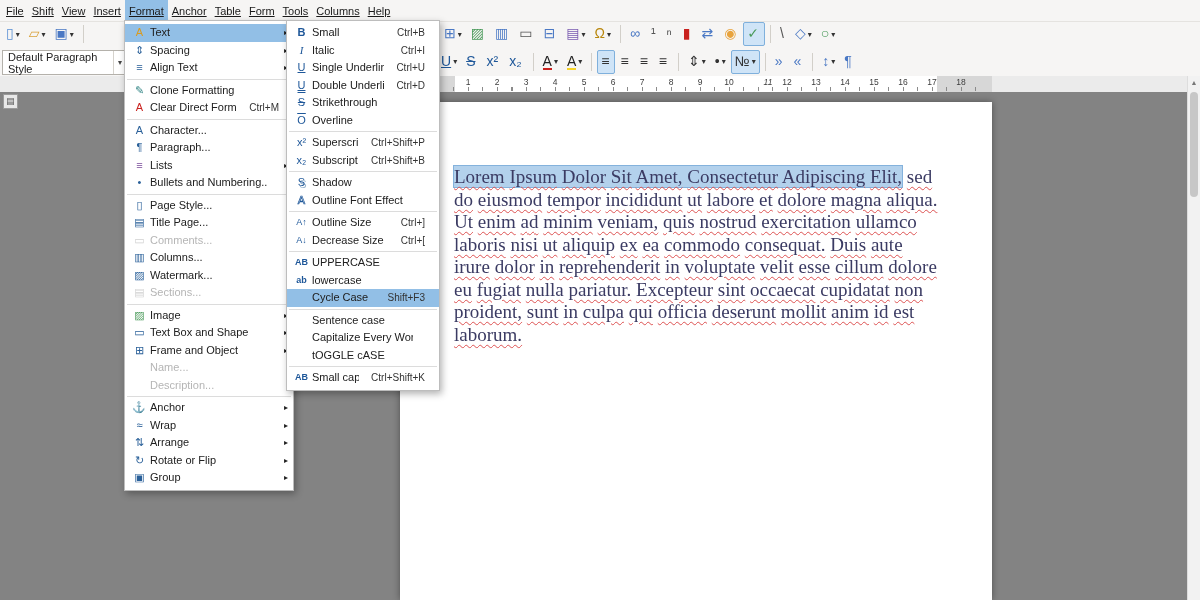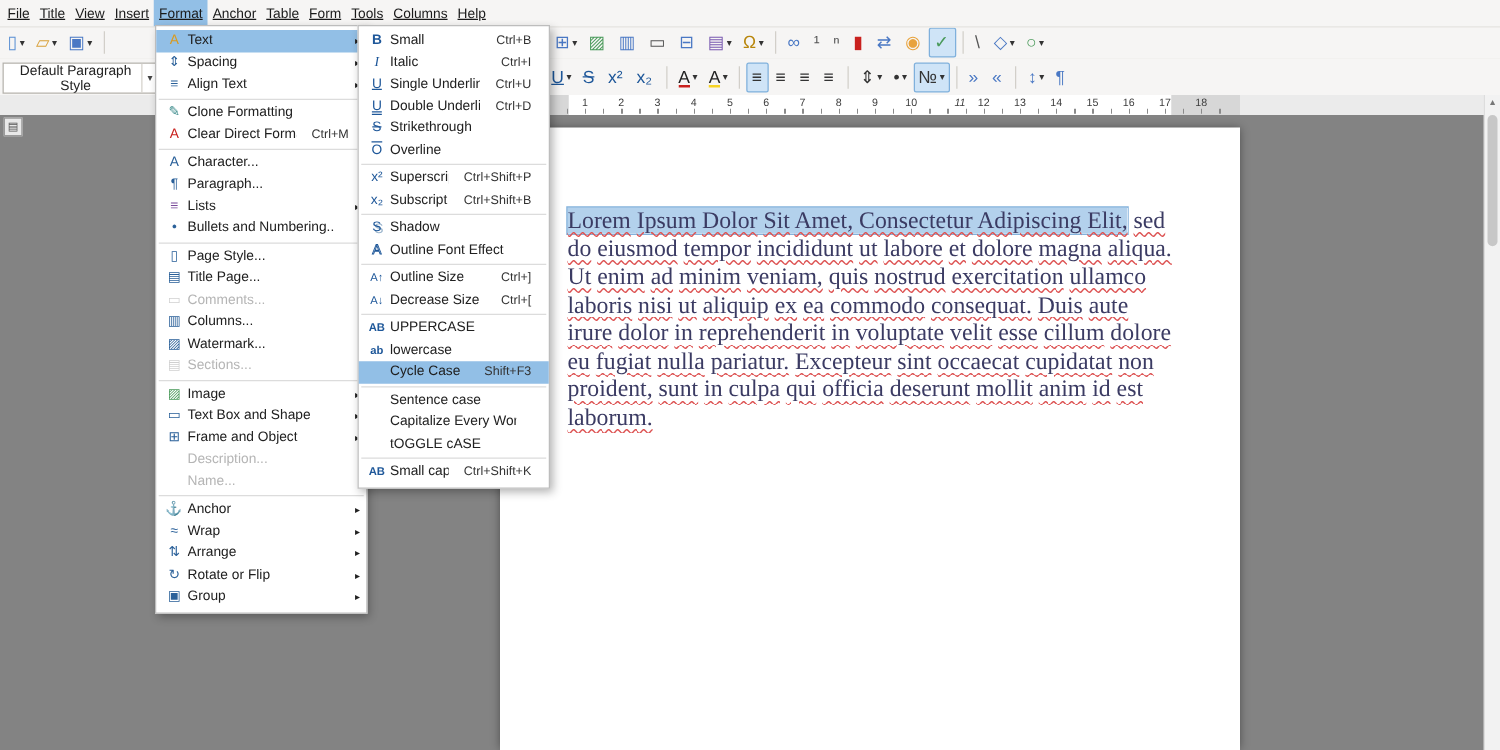--- a/index.html
+++ b/index.html
@@ -7,21 +7,21 @@
   #app{position:relative;width:1200px;height:600px;background:#838383;}
 
   
   .menubar{position:absolute;top:0;left:0;right:0;height:21px;background:#f6f5f4;border-bottom:1px solid #e5e3e0;
            display:flex;align-items:stretch;font-size:11px;color:#1a1a1a;padding-left:2px;z-index:6;}
   .mb-item{display:flex;align-items:center;padding:0 4px;cursor:default;text-decoration:underline;}
   .mb-item.active{background:#92bfe6;}
 
   
   .toolbar1{position:absolute;top:21px;left:0;right:0;height:26px;background:#f6f5f4;border-bottom:1px solid #e2dfda;z-index:1;}
-  .toolbar2{position:absolute;top:47px;left:0;right:0;height:29px;background:#f6f5f4;border-bottom:1px solid #d8d5d0;z-index:1;text-align:center;}
+  .toolbar2{position:absolute;top:47px;left:0;right:0;height:29px;background:#f6f5f4;border-bottom:1px solid #d8d5d0;z-index:1;}
   .tb-group{position:absolute;top:0;height:100%;display:flex;align-items:center;gap:1px;}
   .tb-btn{display:inline-flex;align-items:center;height:22px;padding:0 3px;border-radius:2px;border:1px solid transparent;}
   .tb-btn.active{background:#cfe4f7;border-color:#7fb0dc;}
   .tb-glyph{font-size:14px;line-height:1;border-bottom:2px solid transparent;}
   .tb-drop{font-size:8px;color:#333;margin-left:2px;}
   .tb-sep{width:1px;height:18px;background:#d2cfc9;margin:0 4px;align-self:center;}
 
   .style-combo{position:absolute;left:2px;top:3px;width:118px;height:23px;background:#fff;border:1px solid #b4b1ab;
                display:flex;align-items:center;font-size:11px;color:#222;padding-left:5px;}
   .combo-arrow{margin-left:auto;font-size:8px;color:#444;border-left:1px solid #d5d2cc;height:100%;
@@ -81,21 +81,21 @@
   .ic-pair{font-size:9px;font-weight:bold;letter-spacing:0;}
 </style>
 </head>
 <body>
 
 <div id="app">
 
   <div class="menubar">
 
   <span class="mb-item">File</span>
-      <span class="mb-item">Title</span>
+      <span class="mb-item">Shift</span>
       <span class="mb-item">View</span>
       <span class="mb-item">Insert</span>
       <span class="mb-item active">Format</span>
       <span class="mb-item">Anchor</span>
       <span class="mb-item">Table</span>
       <span class="mb-item">Form</span>
       <span class="mb-item">Tools</span>
       <span class="mb-item">Columns</span>
       <span class="mb-item">Help</span>
     </div>
@@ -424,27 +424,27 @@
         <span class="mi-arrow">▸</span>
       </div>
       <div class="menu-item">
         <span class="mi-icon" style="color: rgb(42, 96, 153);">⊞</span>
         <span class="mi-label">Frame and Object</span>
         <span class="mi-shortcut"></span>
         <span class="mi-arrow">▸</span>
       </div>
       <div class="menu-item disabled">
         <span class="mi-icon"></span>
-        <span class="mi-label">Description...</span>
+        <span class="mi-label">Name...</span>
         <span class="mi-shortcut"></span>
         <span class="mi-arrow"></span>
       </div>
       <div class="menu-item disabled">
         <span class="mi-icon"></span>
-        <span class="mi-label">Name...</span>
+        <span class="mi-label">Description...</span>
         <span class="mi-shortcut"></span>
         <span class="mi-arrow"></span>
       </div>
       <div class="menu-sep"></div>
       <div class="menu-item">
         <span class="mi-icon" style="color: rgb(42, 96, 153);">⚓</span>
         <span class="mi-label">Anchor</span>
         <span class="mi-shortcut"></span>
         <span class="mi-arrow">▸</span>
       </div>

